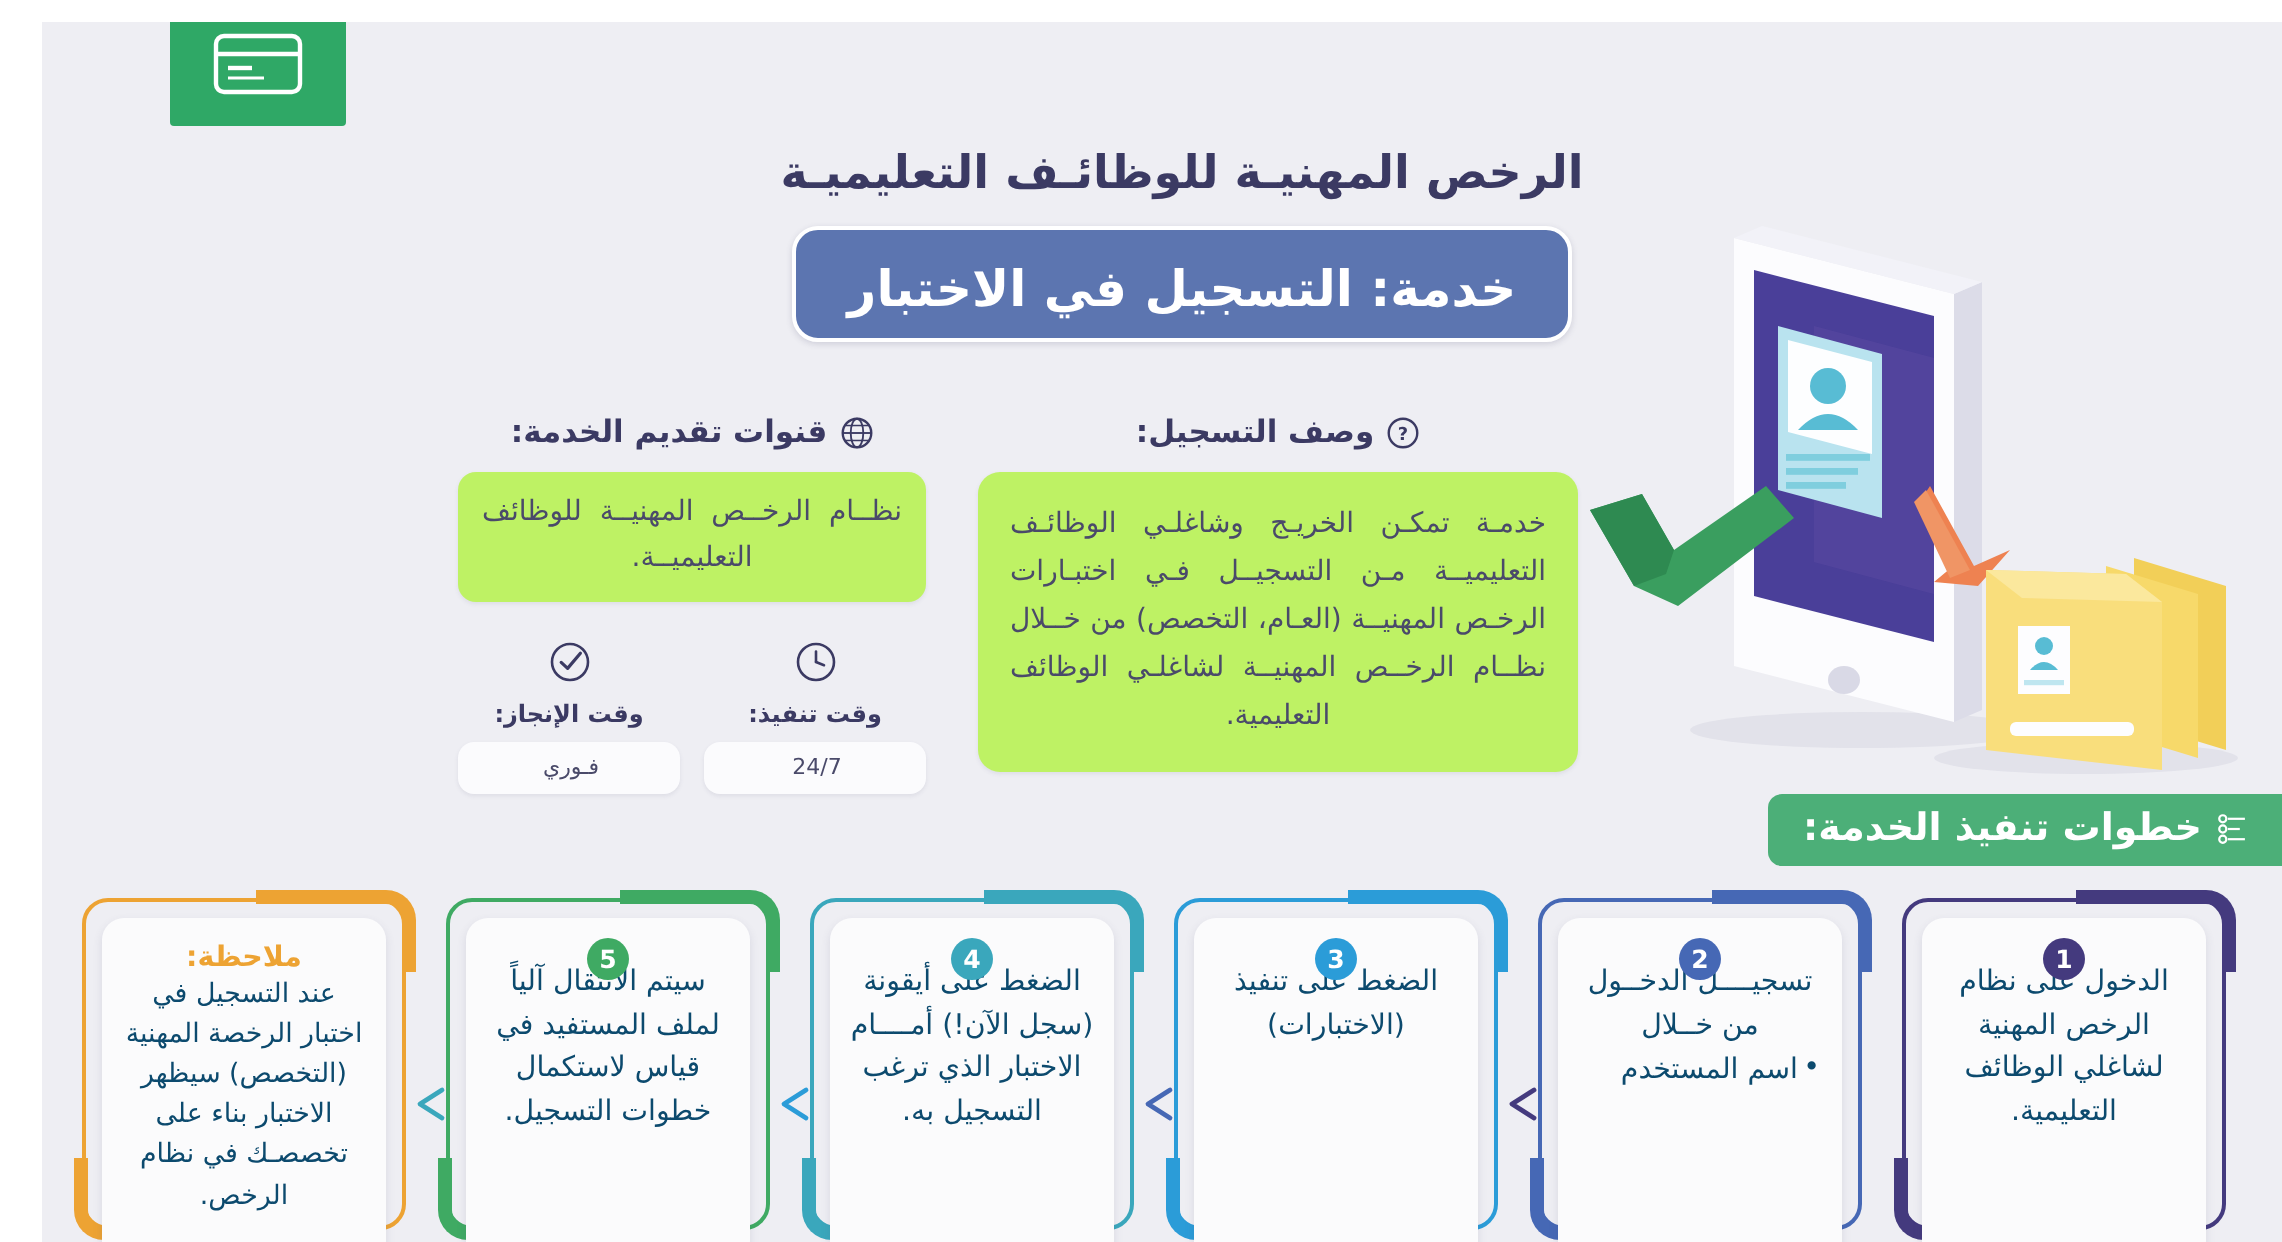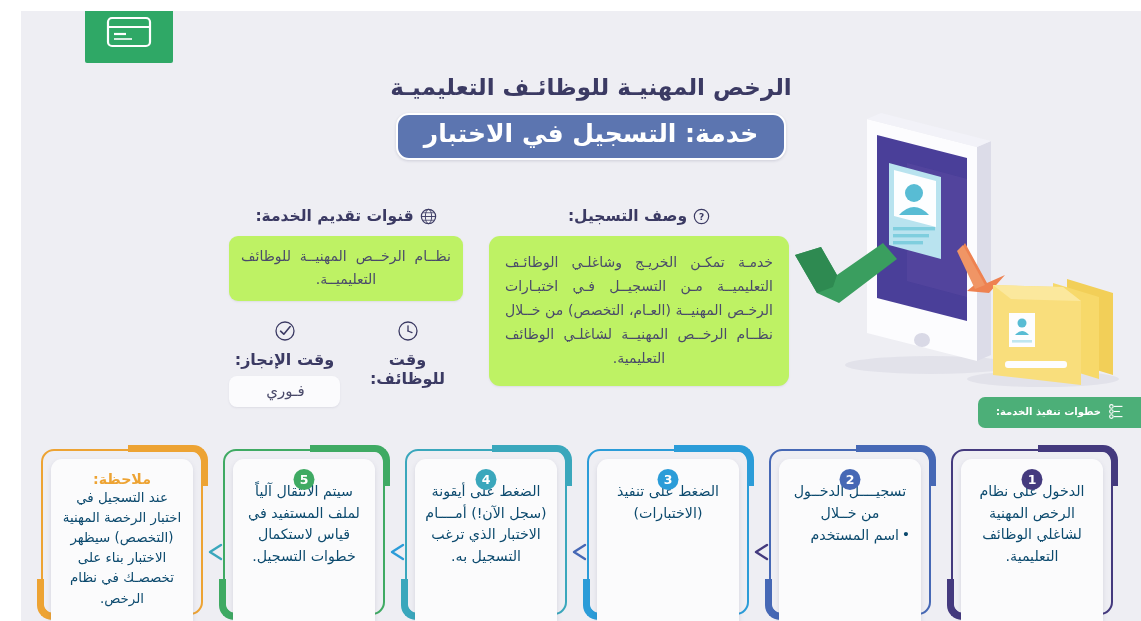--- a/index.html
+++ b/index.html
@@ -51,21 +51,21 @@
     font-size: 23px;
     font-weight: bold;
     color: #3b3a63;
     letter-spacing: 0px;
     line-height: 1.25;
     direction: rtl;
   }
   #service-badge {
     display: inline-block;
     margin-top: 11px;
-    padding: 4px 26px 9px 26px;
+    padding: 15px 26px 9px 26px;
     background: #5c75b0;
     border: 2px solid #ffffff;
     border-radius: 13px;
     color: #ffffff;
     font-size: 25px;
     font-weight: bold;
     line-height: 1.2;
     box-shadow: 0 1px 3px rgba(60,60,100,.18);
   }
 
@@ -132,51 +132,51 @@
     margin-top: 18px;
     gap: 12px;
   }
   .meta-item {
     flex: 1 1 0;
     text-align: center;
   }
   .meta-icon { height: 26px; line-height: 26px; }
   .meta-label {
     margin-top: 5px;
-    font-size: 16px;
+    font-size: 12px;
     font-weight: bold;
     color: #3b3a63;
     direction: rtl;
     text-align: center;
   }
   .meta-value {
     margin-top: 7px;
     background: #fbfbfd;
     border-radius: 8px;
     padding: 6px 4px 7px 6px;
-    font-size: 15px;
+    font-size: 11px;
     color: #4a4a6a;
     box-shadow: 0 1px 2px rgba(80,80,120,.10);
     direction: rtl;
   }
 
   
   #illustration {
     position: absolute;
     right: 8px; top: 96px;
     width: 352px; height: 290px;
   }
 
   
   #steps-banner {
     position: absolute;
     right: 0px; top: 386px;
     background: #4caf78;
     color: #ffffff;
-    font-size: 10px;
+    font-size: 19px;
     font-weight: bold;
     padding: 6px 16px 8px 18px;
     border-radius: 7px 0 0 7px;
     display: flex; align-items: center; gap: 7px;
     direction: rtl;
     white-space: nowrap;
   }
 
   #steps-strip {
     position: absolute;
@@ -341,21 +341,22 @@
 
       <div id="meta-row">
         <div class="meta-item">
           <div class="meta-icon">
             <svg width="24" height="24" viewBox="0 0 24 24">
               <circle cx="12" cy="12" r="9" fill="none" stroke="#3b3a63" stroke-width="1.3"></circle>
               <line x1="12" y1="12" x2="12" y2="6.8" stroke="#3b3a63" stroke-width="1.3" stroke-linecap="round"></line>
               <line x1="12" y1="12" x2="16" y2="13.6" stroke="#3b3a63" stroke-width="1.3" stroke-linecap="round"></line>
             </svg>
           </div>
-          <div class="meta-label">وقت للوظائف:</div>
+          <div class="meta-label">وقت تنفيذ:</div>
+          <div class="meta-value">24/7</div>
         </div>
         <div class="meta-item">
           <div class="meta-icon">
             <svg width="24" height="24" viewBox="0 0 24 24">
               <circle cx="12" cy="12" r="9" fill="none" stroke="#3b3a63" stroke-width="1.3"></circle>
               <polyline points="7.6,12.2 10.8,15.2 17.2,7.6" fill="none" stroke="#3b3a63" stroke-width="1.6" stroke-linecap="round" stroke-linejoin="round"></polyline>
             </svg>
           </div>
           <div class="meta-label">وقت الإنجاز:</div>
           <div class="meta-value">فـوري</div>

